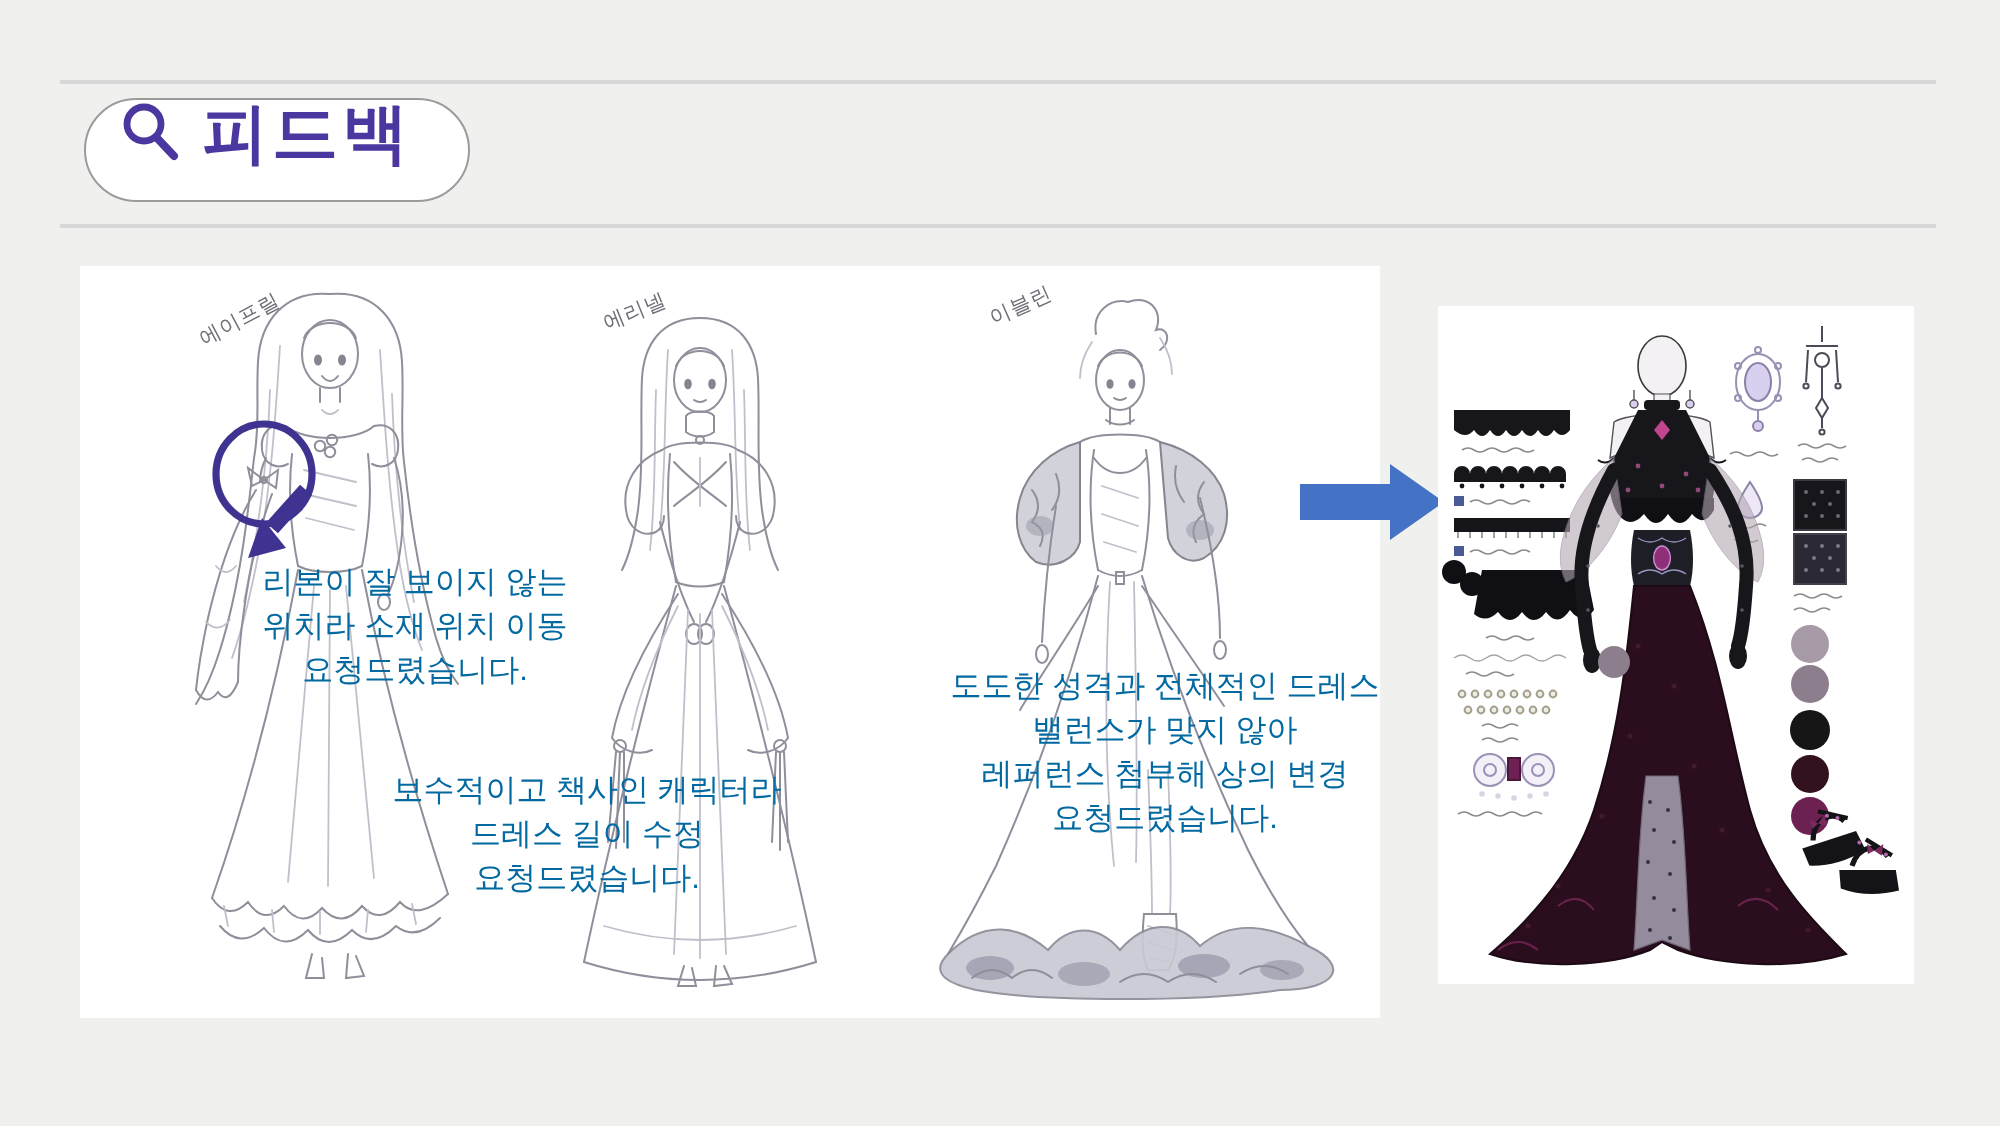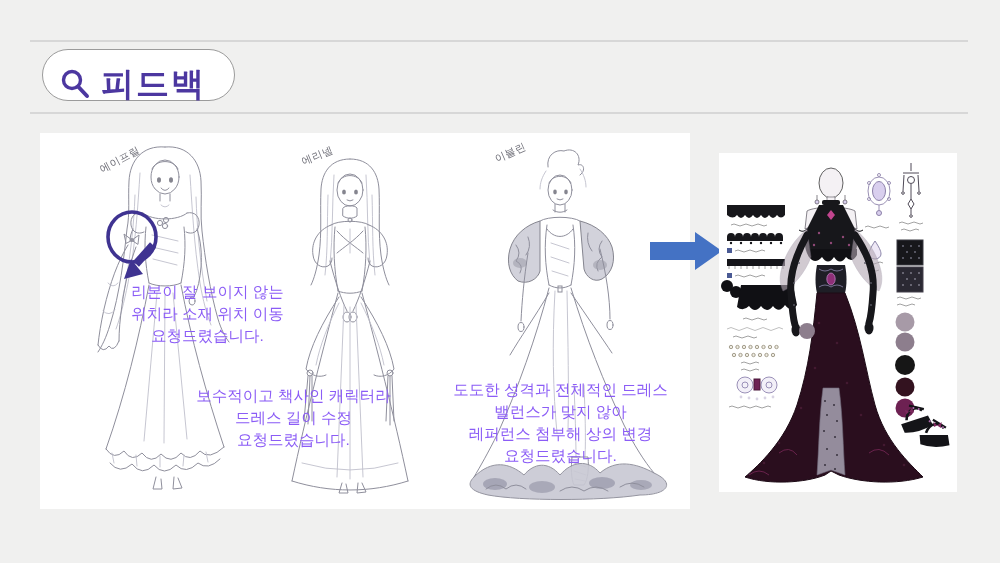--- a/index.html
+++ b/index.html
@@ -2,35 +2,35 @@
 <html><head>
 <meta charset="utf-8">
 <style>
   html,body{margin:0;padding:0;}
   body{background:#e9e9e8;font-family:"Liberation Sans",sans-serif;}
   .slide{position:relative;width:1000px;height:563px;background:#f0f0ef;overflow:hidden;}
   .rule{position:absolute;left:30px;width:938px;height:2px;background:#d7d7d7;}
   .rule.top{top:40px;}
   .rule.bottom{top:112px;}
   .header-pill{position:absolute;left:42px;top:49px;width:193px;height:52px;background:#ffffff;
-    border:1.6px solid #9b9b9b;border-radius:28px;display:flex;align-items:flex-end;
+    border:1.6px solid #9b9b9b;border-radius:28px;display:flex;align-items:flex-start;
     padding-left:16px;box-sizing:border-box;gap:10px;}
   .page-title{font-size:33px;font-weight:bold;color:#4c37a0;letter-spacing:2px;line-height:1;}
   .main-panel{position:absolute;left:40px;top:133px;width:650px;height:376px;background:#ffffff;}
   .design-panel{position:absolute;left:719px;top:153px;width:238px;height:339px;background:#ffffff;}
   .sketch-svg{position:absolute;left:0;top:0;}
   .char-name{position:absolute;font-size:10.5px;color:#6f6f78;letter-spacing:.5px;white-space:nowrap;}
   .name-1{left:58px;top:20px;transform:rotate(-28deg);}
   .name-2{left:261px;top:16px;transform:rotate(-22deg);}
   .name-3{left:454px;top:13px;transform:rotate(-24deg);}
-  .note{position:absolute;color:#8b5cf6;font-size:15.5px;line-height:22px;text-align:center;
+  .note{position:absolute;color:#0369a1;font-size:15.5px;line-height:22px;text-align:center;
     white-space:pre-line;font-weight:400;}
   .note-1{left:55px;top:148px;width:225px;}
   .note-2{left:141px;top:252px;width:225px;}
-  .note-3{left:398px;top:200px;width:245px;margin-top:46px;}
+  .note-3{left:420px;top:200px;width:245px;}
   .transition-arrow{position:absolute;left:650px;top:229px;}
   .pen{stroke:#8f8f9c;fill:none;stroke-width:1;stroke-linecap:round;}
   .pen-light{stroke:#c0c0cc;fill:none;stroke-width:.9;stroke-linecap:round;}
   .scr{stroke:#8a8a8a;fill:none;stroke-width:.8;}
   .scr2{stroke:#a5a5a5;fill:none;stroke-width:.7;}
 </style>
 </head>
 <body>
 
 <div class="slide">

